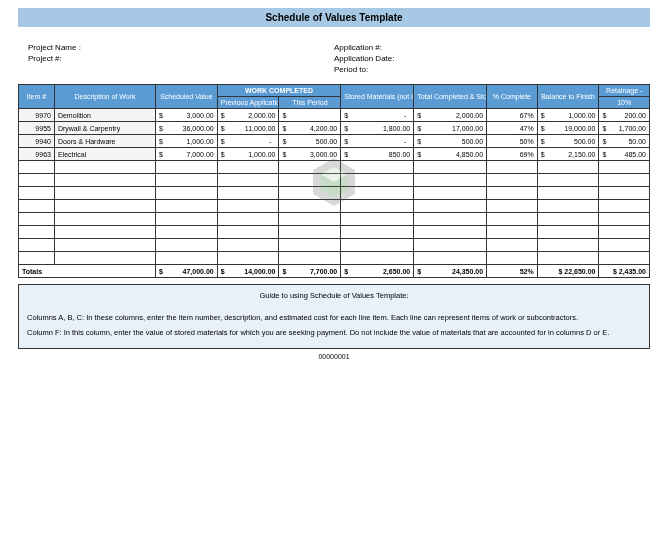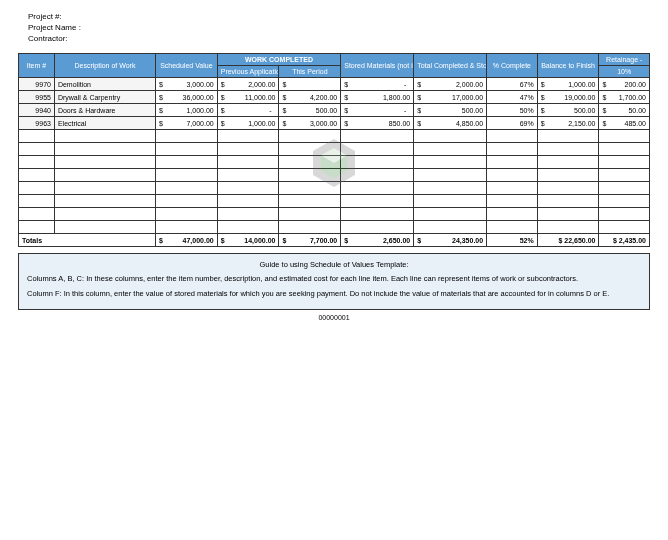--- a/index.html
+++ b/index.html
@@ -20,38 +20,43 @@
   .main-table thead th.wc-group { font-weight: bold; }
   .main-table tbody td { height: 13px; }
   .main-table tbody tr.data td:nth-child(1),
   .main-table tbody tr.data td:nth-child(2) { background: #f5f5f5; }
   .main-table .num { text-align: right; }
   .dollar { float: left; }
   
   .totals-row td { font-weight: bold; }
   
   .guide-box { background: #e8f0f8; border: 1px solid #333; padding: 6px 8px; margin-top: 6px; font-size: 7.5px; line-height: 1.3; }
-  .guide-box .guide-title { text-align: center; margin-bottom: 4px; }
+  .guide-box .guide-title { text-align: center; margin-bottom: 12px; }
   .guide-box p { margin-bottom: 5px; }
   
   .footer-num { text-align: center; font-size: 7px; margin-top: 4px; }
   
   .watermark { position: absolute; left: 50%; top: 50%; transform: translate(-50%, -50%); pointer-events: none; opacity: 0.25; z-index: 10; }
   .watermark svg { width: 60px; height: 60px; }
 </style>
 </head>
 <body>
 
 <div class="page">
+  <div class="title-bar">Schedule of Values Template</div>
 
   <div class="meta-section">
     <div class="meta-left">
+      <div class="meta-row">Project Name :</div>
       <div class="meta-row">Project #:</div>
-      <div class="meta-row">Project Name :</div>
-      <div class="meta-row">Contractor:</div>
+    </div>
+    <div class="meta-right">
+      <div class="meta-row">Application #:</div>
+      <div class="meta-row">Application Date:</div>
+      <div class="meta-row">Period to:</div>
     </div>
   </div>
 
   <table class="main-table">
     <colgroup>
       <col style="width:32px">
         <col style="width:90px">
         <col style="width:55px">
       <col style="width:55px">
         <col style="width:55px">

